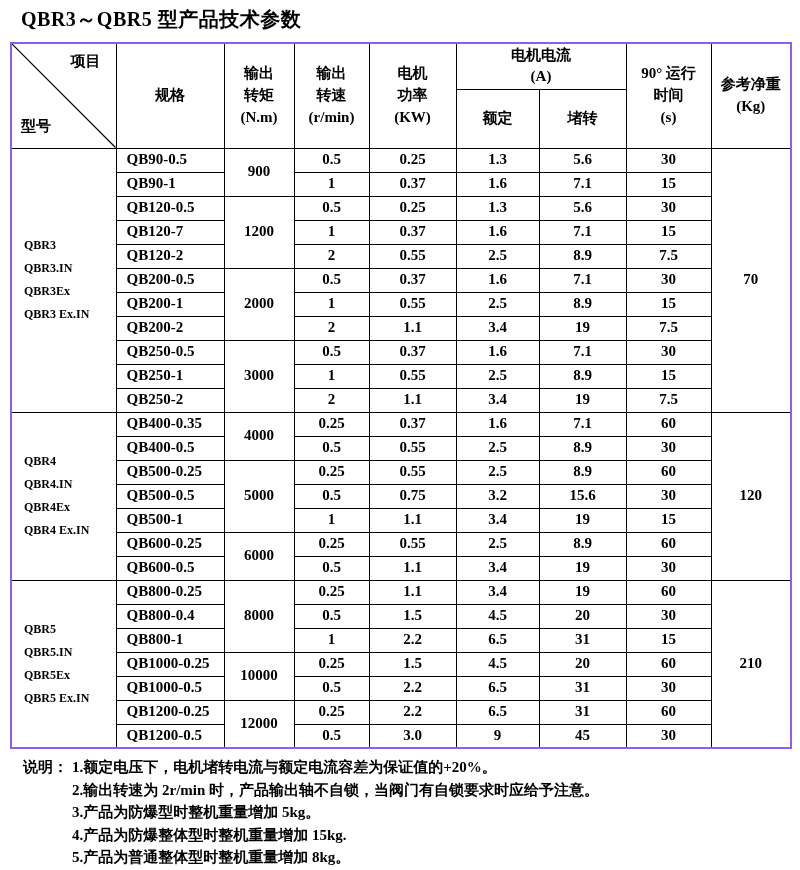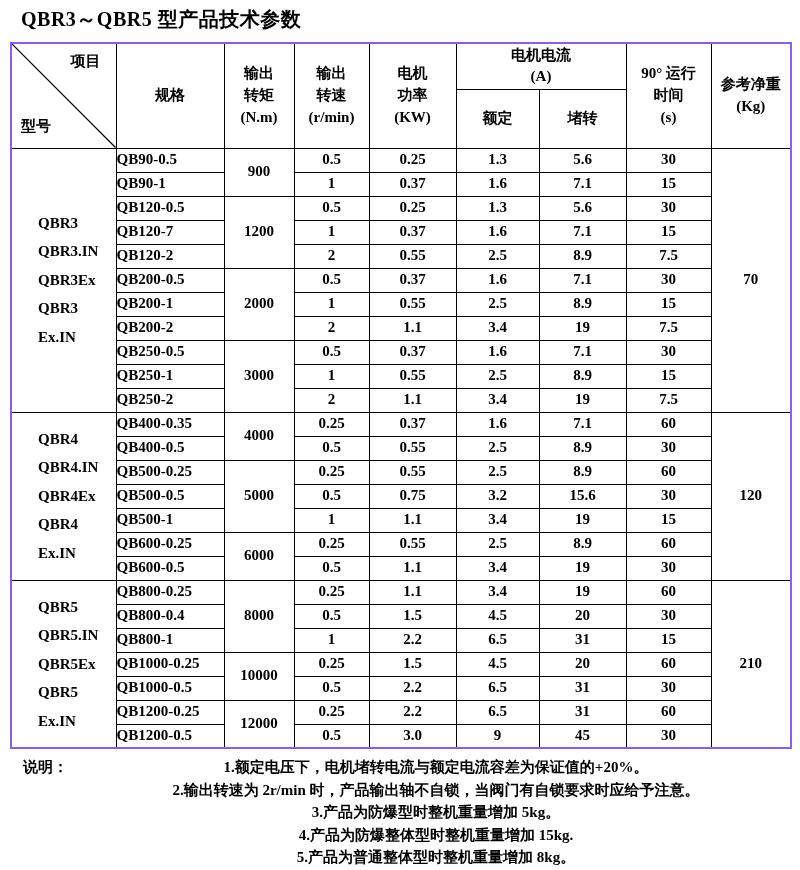--- a/index.html
+++ b/index.html
@@ -46,37 +46,38 @@
   th.diag-cell {
     position: relative;
     padding: 0;
   }
   th.diag-cell svg { position: absolute; top: 0; left: 0; width: 100%; height: 100%; }
   .diag-top { position: absolute; top: 7px; right: 15px; font-size: 15px; }
   .diag-bottom { position: absolute; bottom: 10px; left: 9px; font-size: 15px; }
 
   td.model-cell {
     text-align: left;
-    padding-left: 26px;
+    padding-left: 12px;
     line-height: 1.9;
-    font-size: 15px;
+    font-size: 12px;
   }
   td.spec-cell {
     text-align: left;
+    padding-left: 10px;
   }
 
   .notes {
     display: flex;
     margin: 7px 0 0 23px;
     font-size: 15px;
     line-height: 22.5px;
     font-family: Liberation Serif, serif;
   }
   .notes-label { flex: 0 0 auto; }
-  .notes-lines { flex: 1 1 auto; padding-left: 4px; text-align: center; }
+  .notes-lines { flex: 1 1 auto; padding-left: 4px; }
 </style>
 </head>
 <body>
 
 <div class="page">
 
   <h1 class="title">QBR3～QBR5 型产品技术参数</h1>
 
   <table class="spec-table">
     <colgroup>

